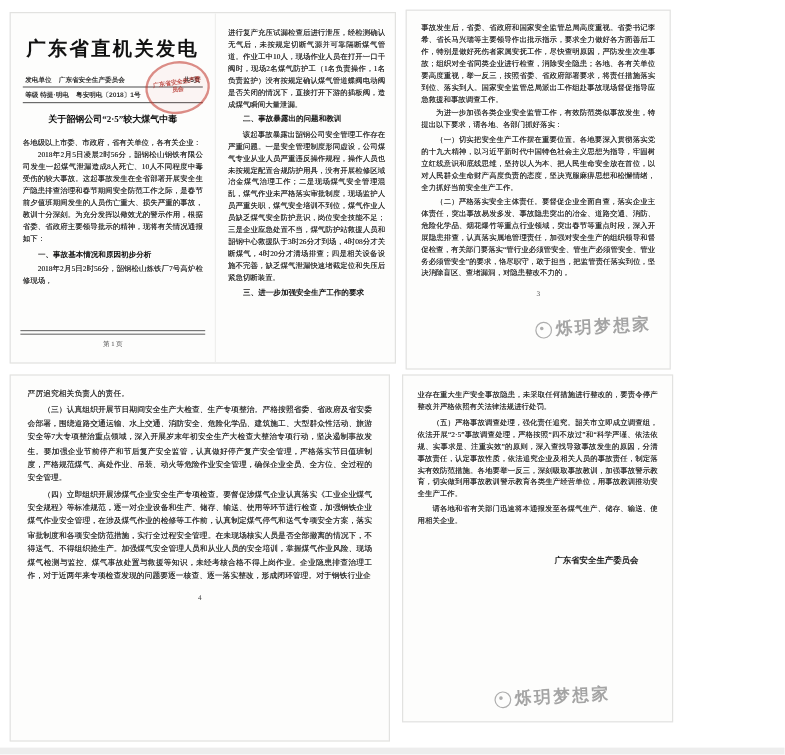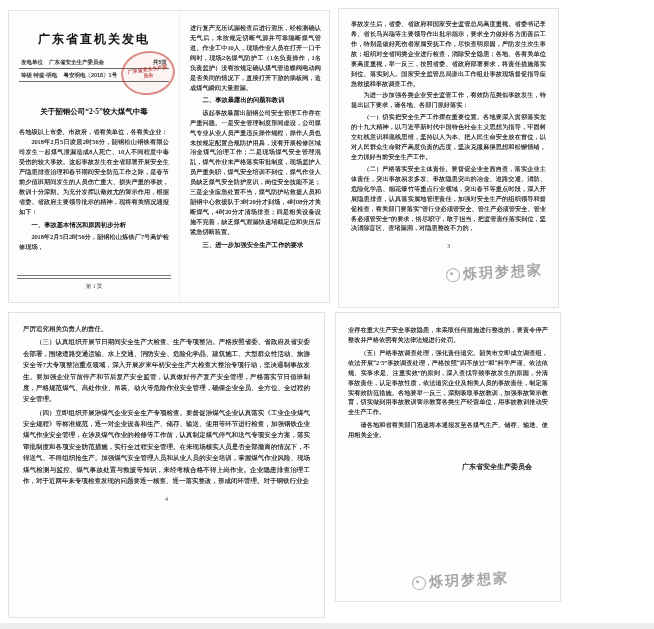--- a/index.html
+++ b/index.html
@@ -6,32 +6,32 @@
   .canvas{position:relative;width:654px;height:629px;background:#ffffff;overflow:hidden;
           font-family:"Liberation Serif","DejaVu Serif",serif;color:#222;}
   .sheet{position:absolute;background:#fdfdfc;border:1px solid #e2e2e0;box-sizing:border-box;overflow:hidden;}
   .sheet-a{left:8px;top:10px;width:322px;height:293px;display:flex;}
   .sheet-b{left:338px;top:8px;width:221px;height:300px;padding:10px 12px;}
   .sheet-c{left:8px;top:312px;width:317px;height:306px;padding:10px 14px;}
   .sheet-d{left:335px;top:312px;width:226px;height:290px;padding:12px 12px;}
   .page1{position:relative;width:170px;box-sizing:border-box;padding:6px 10px;}
   .page2{flex:1;box-sizing:border-box;padding:12px 8px 6px 10px;border-left:1px solid #efefed;}
   .letterhead{margin:14px 0 8px;font-family:"Liberation Sans","DejaVu Sans",sans-serif;
-              font-weight:900;font-size:12px;letter-spacing:2px;text-align:center;color:#111;}
+              font-weight:900;font-size:16px;letter-spacing:2px;text-align:center;color:#111;}
   .hdr-table{font-family:"Liberation Sans","DejaVu Sans",sans-serif;font-size:5.5px;font-weight:bold;color:#333;}
   .hdr-row{display:flex;gap:6px;align-items:flex-end;border-bottom:1px solid #6b6b6b;
            padding:3px 2px 2px;white-space:nowrap;}
   .hdr-row .lbl{flex:0 0 auto;}
   .hdr-row .val{flex:1 1 auto;overflow:hidden;}
   .hdr-row .pages,.hdr-row .ref{flex:0 0 auto;}
   .stamp{position:absolute;top:40px;right:4px;width:54px;height:44px;border:2px solid rgba(193,54,44,.55);
          border-radius:50%;transform:rotate(-8deg);display:flex;align-items:center;justify-content:center;
          padding:3px;box-sizing:border-box;background:rgba(220,80,70,.05);}
   .stamp span{font-size:5px;line-height:1.3;color:rgba(180,45,38,.8);text-align:center;font-weight:bold;}
-  .doc-title{margin-top:24px;font-size:7.5px;font-weight:bold;text-align:center;line-height:1.7;color:#111;}
+  .doc-title{margin-top:8px;font-size:7.5px;font-weight:bold;text-align:center;line-height:1.7;color:#111;}
   p{margin:0;}
   .para{font-size:6.2px;line-height:1.6;text-align:justify;text-indent:2em;color:#2a2a2a;
         text-shadow:0 0 .4px #555;}
   .para.no-indent{text-indent:0;}
   .salutation{font-size:6.2px;line-height:1.7;margin-top:8px;color:#2a2a2a;text-shadow:0 0 .4px #555;}
   .sec{font-size:6.3px;font-weight:bold;line-height:1.8;text-indent:2em;color:#111;margin:2px 0;}
   .p1-footer{position:absolute;left:8px;right:8px;bottom:12px;}
   .p1-footer .rule{border-top:1px solid #777;border-bottom:1px solid #777;height:2px;}
   .p1-footer .no{display:block;text-align:center;margin-top:4px;font-size:5.5px;color:#444;}
   .pageno{text-align:center;font-size:6px;color:#444;margin-top:10px;}

